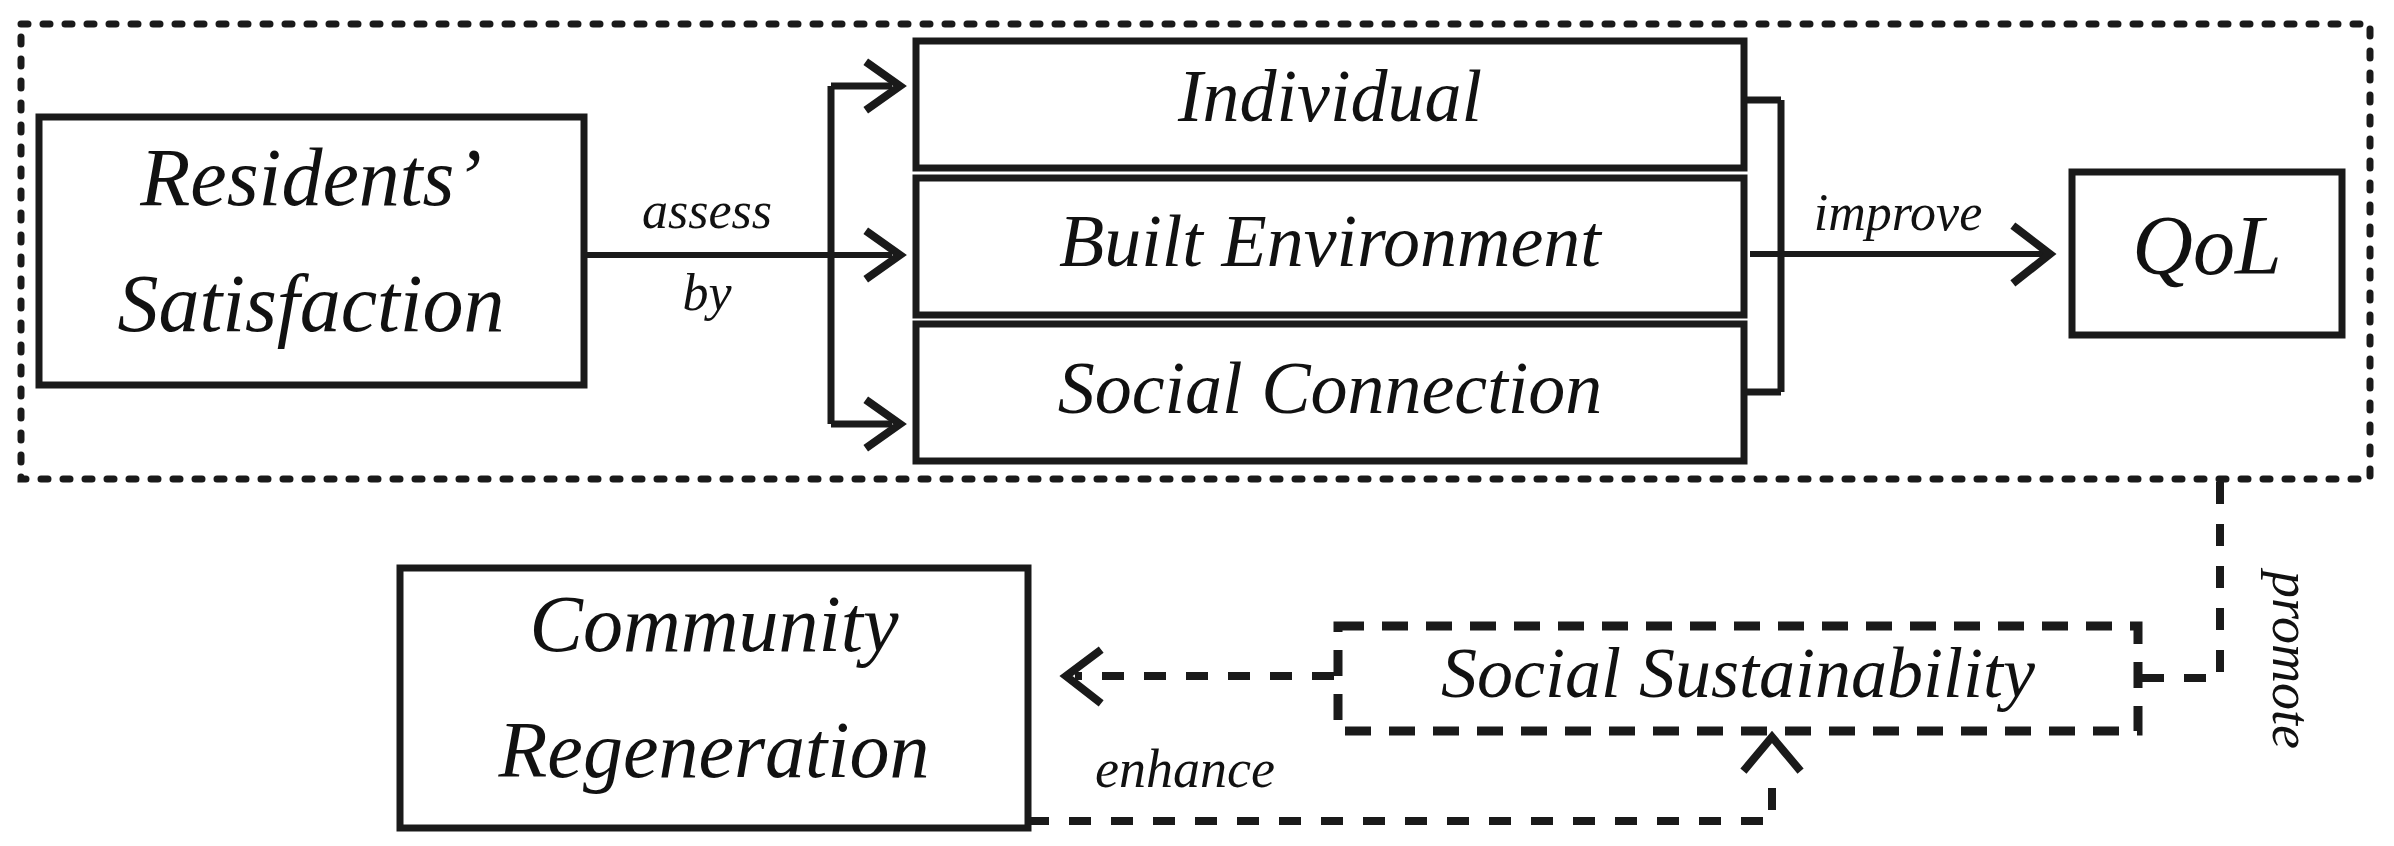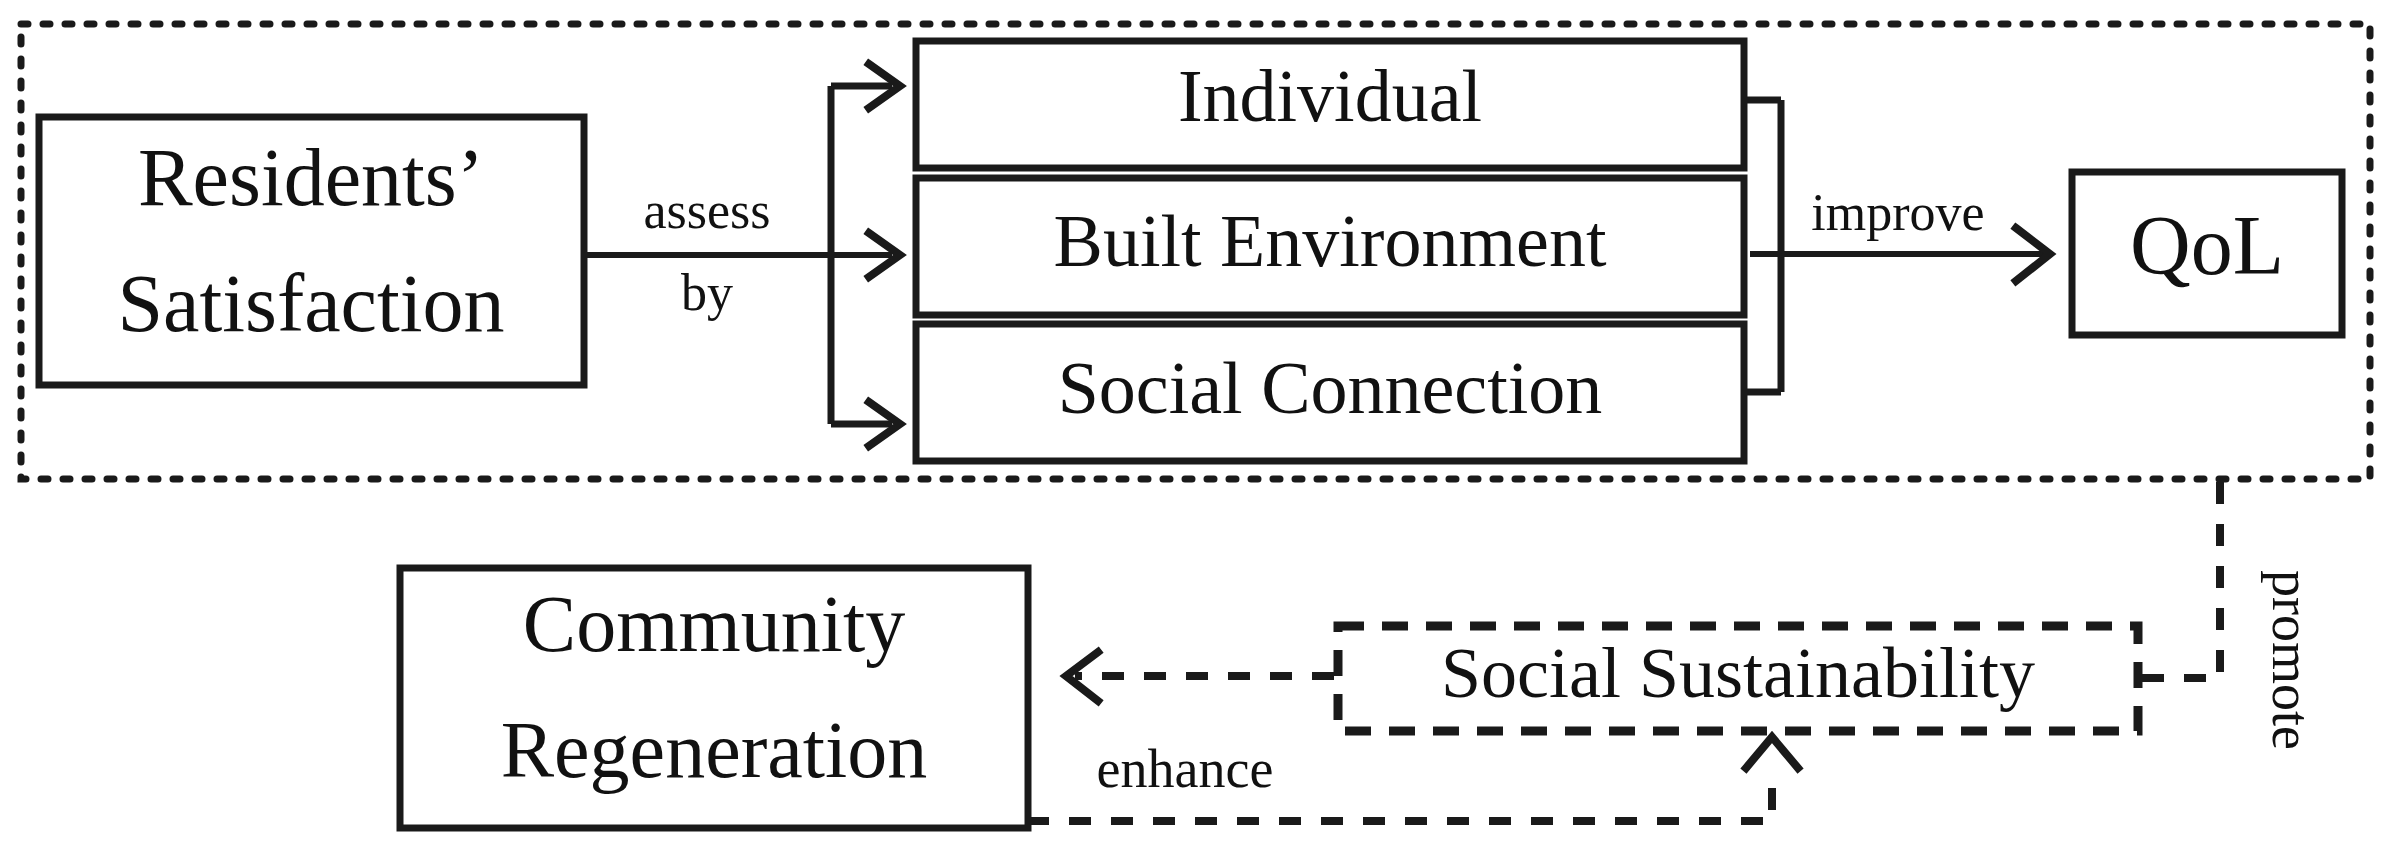--- a/index.html
+++ b/index.html
@@ -10,20 +10,21 @@
   }
   body {
     font-family: "Liberation Serif", "DejaVu Serif", serif;
   }
   #diagram-root {
     position: relative;
     width: 2394px;
     height: 846px;
     background: #ffffff;
     overflow: hidden;
+    font-style: italic;
   }
   svg.layer {
     position: absolute;
     top: 0;
     left: 0;
     width: 2394px;
     height: 846px;
   }
   .node-text {
     font-family: "Liberation Serif", "DejaVu Serif", serif;

